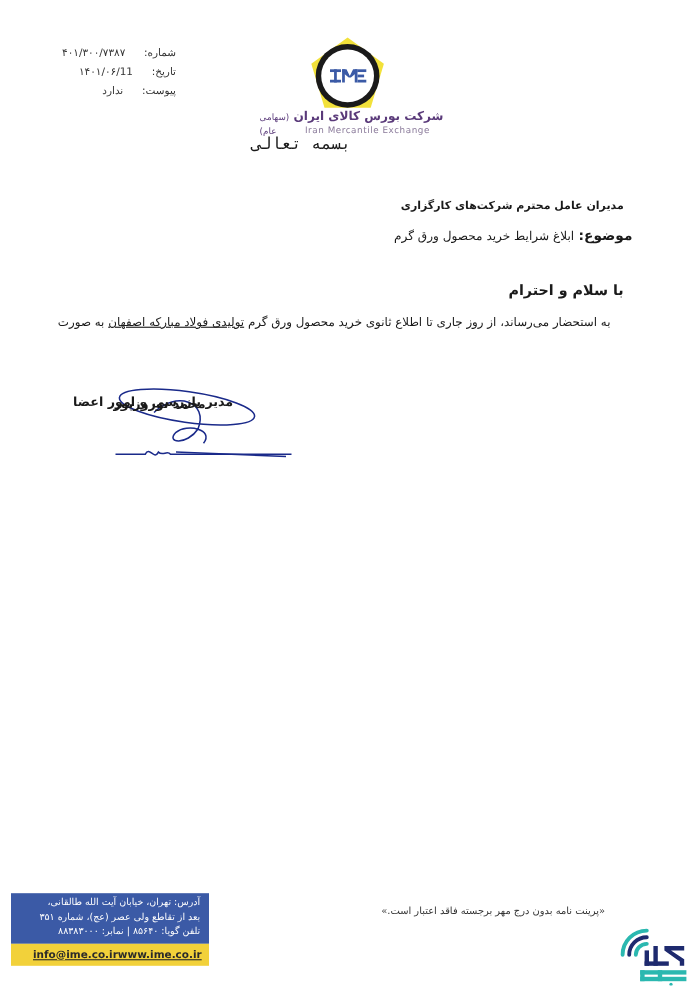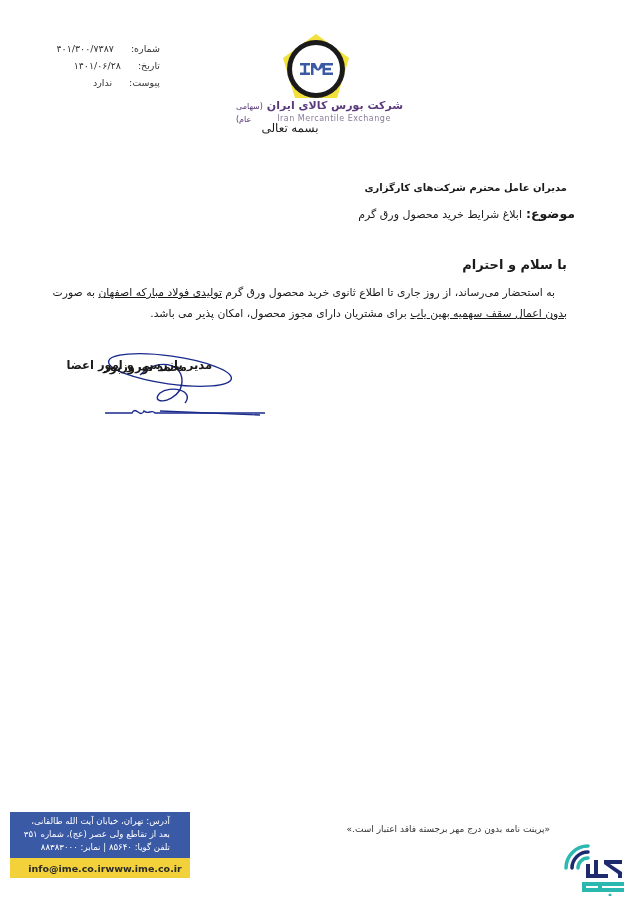--- a/index.html
+++ b/index.html
@@ -12,53 +12,53 @@
     
     .meta { left: 40px; top: 40px; width: 120px; font-size: 9.5px; line-height: 17px; color: #333; direction: rtl; text-align: right; }
     .meta .row { white-space: nowrap; }
     .meta .row span { margin-left: 17px; }
 
     
     .logo { left: 280px; top: 32px; width: 72px; height: 72px; }
     .logo-text-fa { left: 236px; top: 99px; width: 180px; text-align: left; font-size: 11px; font-weight: bold; color: #5a3a7a; direction: rtl; }
     .logo-text-fa .small { font-size: 8px; font-weight: normal; }
     .logo-text-en { left: 244px; top: 114px; width: 180px; text-align: center; font-size: 8px; color: #8a7a9a; letter-spacing: 0.5px; }
-    .bismillah { left: 240px; top: 121px; width: 100px; text-align: center; font-size: 12px; font-family: Liberation Sans, sans-serif; }
+    .bismillah { left: 224px; top: 121px; width: 100px; text-align: center; font-size: 15px; font-family: Liberation Mono, monospace; }
 
     
     .recipient { right: 68px; top: 182px; font-size: 10px; font-weight: bold; direction: rtl; text-align: right; white-space: nowrap; }
     .subject { right: 60px; top: 206px; font-size: 11px; direction: rtl; text-align: center; white-space: nowrap; }
     .subject b { font-size: 12.5px; margin-left: 4px; }
 
     .greeting { right: 68px; top: 257px; font-size: 13px; font-weight: bold; direction: rtl; white-space: nowrap; }
     .body-text { right: 68px; top: 282px; width: 500px; font-size: 10.8px; line-height: 21px; direction: rtl; text-align: justify; text-align-last: right; }
     .body-text .line { display: block; white-space: nowrap; }
     .body-text .line1 { padding-right: 12px; }
     .u { text-decoration: underline; margin-top: 48px; }
 
     
     .sig-name { left: 90px; top: 360px; width: 110px; text-align: center; font-size: 11.5px; font-weight: bold; direction: rtl; }
     .sig-title { left: 62px; top: 358px; width: 150px; text-align: right; font-size: 11.5px; font-weight: bold; direction: rtl; }
     .sig-svg { left: 100px; top: 345px; width: 170px; height: 80px; }
 
     
     .footer-box { left: 10px; top: 812px; width: 180px; height: 66px; }
-    .footer-blue { width: 180px; height: 46px; background: #3b5aa6; color: #fff; font-size: 8.6px; line-height: 13px; direction: rtl; text-align: right; padding: 3px 20px 0 6px; box-sizing: border-box; }
-    .footer-yellow { width: 180px; height: 20px; background: #f2d13a; color: #2a2a2a; font-size: 9.5px; font-weight: bold; display: flex; justify-content: center; align-items: center; padding: 0 10px 0 20px; box-sizing: border-box; }
+    .footer-blue { width: 180px; height: 46px; background: #3b5aa6; color: #fff; font-size: 8.6px; line-height: 13px; direction: rtl; text-align: right; padding: 3px 8px 0 6px; box-sizing: border-box; }
+    .footer-yellow { width: 180px; height: 20px; background: #f2d13a; color: #2a2a2a; font-size: 9.5px; font-weight: bold; display: flex; justify-content: space-between; align-items: center; padding: 0 10px 0 20px; box-sizing: border-box; text-decoration: underline; }
 
     .note { left: 360px; top: 824px; width: 190px; font-size: 9px; color: #333; direction: rtl; text-align: right; white-space: nowrap; }
 
     .watermark { left: 560px; top: 838px; width: 70px; height: 58px; }
   </style>
 </head>
 <body>
 
 <div class="abs meta">
   <div class="row"><span>شماره:</span><span>۴۰۱/۳۰۰/۷۳۸۷</span></div>
-  <div class="row"><span>تاریخ:</span><span>۱۴۰۱/۰۶/۲۸</span></div>
+  <div class="row"><span>تاریخ:</span><span>۱۴۰۱/۰۶/11</span></div>
   <div class="row"><span>پیوست:</span><span>ندارد</span></div>
 </div>
 
 <div class="abs logo">
   <svg width="72" height="72" viewBox="0 0 72 72">
     <polygon points="36,2 69,26 57,66 15,66 3,26" fill="#f2e13a"></polygon>
     <circle cx="36" cy="37" r="29" fill="#1a1a1a"></circle>
     <circle cx="36" cy="37" r="24" fill="#ffffff"></circle>
     <g fill="#3b5aa6">
       <rect x="20" y="31" width="10" height="2.5"></rect>
@@ -81,21 +81,20 @@
 <div class="abs bismillah">بسمه تعالی</div>
 
 <div class="abs recipient">مدیران عامل محترم شرکت‌های کارگزاری</div>
 <div class="abs subject">
   <b>موضوع:</b><span>ابلاغ شرایط خرید محصول ورق گرم</span>
 </div>
 
 <div class="abs greeting">با سلام و احترام</div>
 <div class="abs body-text">
   <span class="line line1"><span>به استحضار می‌رساند، از روز جاری تا اطلاع ثانوی خرید محصول ورق گرم </span><span class="u">تولیدی فولاد مبارکه اصفهان</span><span> به صورت</span></span>
-  <span class="line"><span class="u">بدون اعمال سقف سهمیه بهین یاب</span><span> برای مشتریان دارای مجوز محصول، امکان پذیر می باشد.</span></span>
 </div>
 
 <svg class="abs sig-svg" viewBox="0 0 170 80">
   <g fill="none" stroke="#1a2a8a" stroke-width="1.4">
     <ellipse cx="70" cy="25" rx="62" ry="14" transform="rotate(8 70 25)"></ellipse>
     <path d="M40 30 C 60 10, 90 20, 80 45 C 70 60, 50 58, 60 48 C 70 40, 95 45, 85 58"></path>
     <path d="M5 68 L 32 68 C 36 60, 40 74, 44 66 C 48 70, 52 64, 55 68 L 165 68"></path>
     <path d="M60 66 L 160 70"></path>
   </g>
 </svg>

